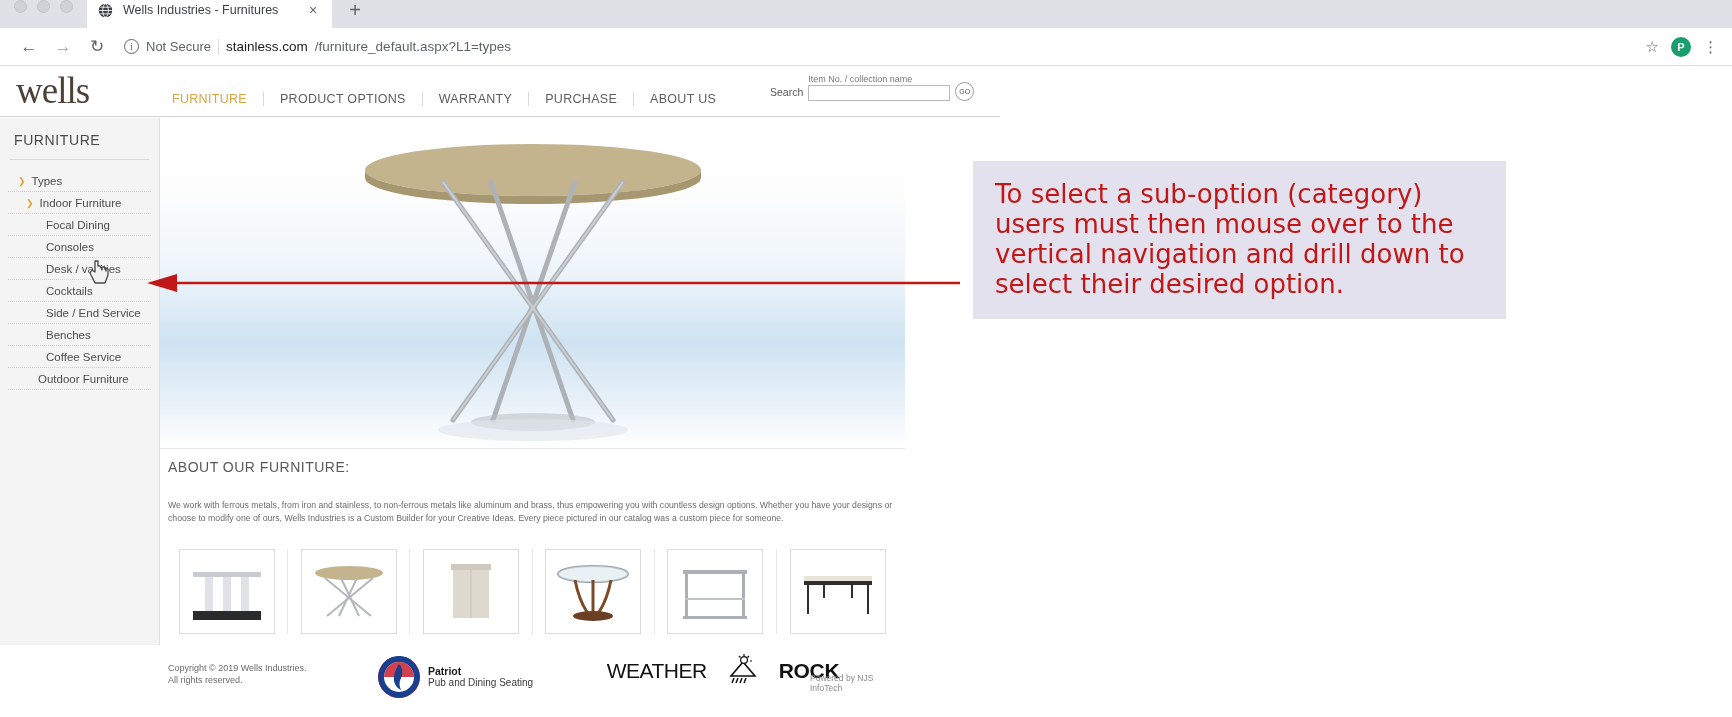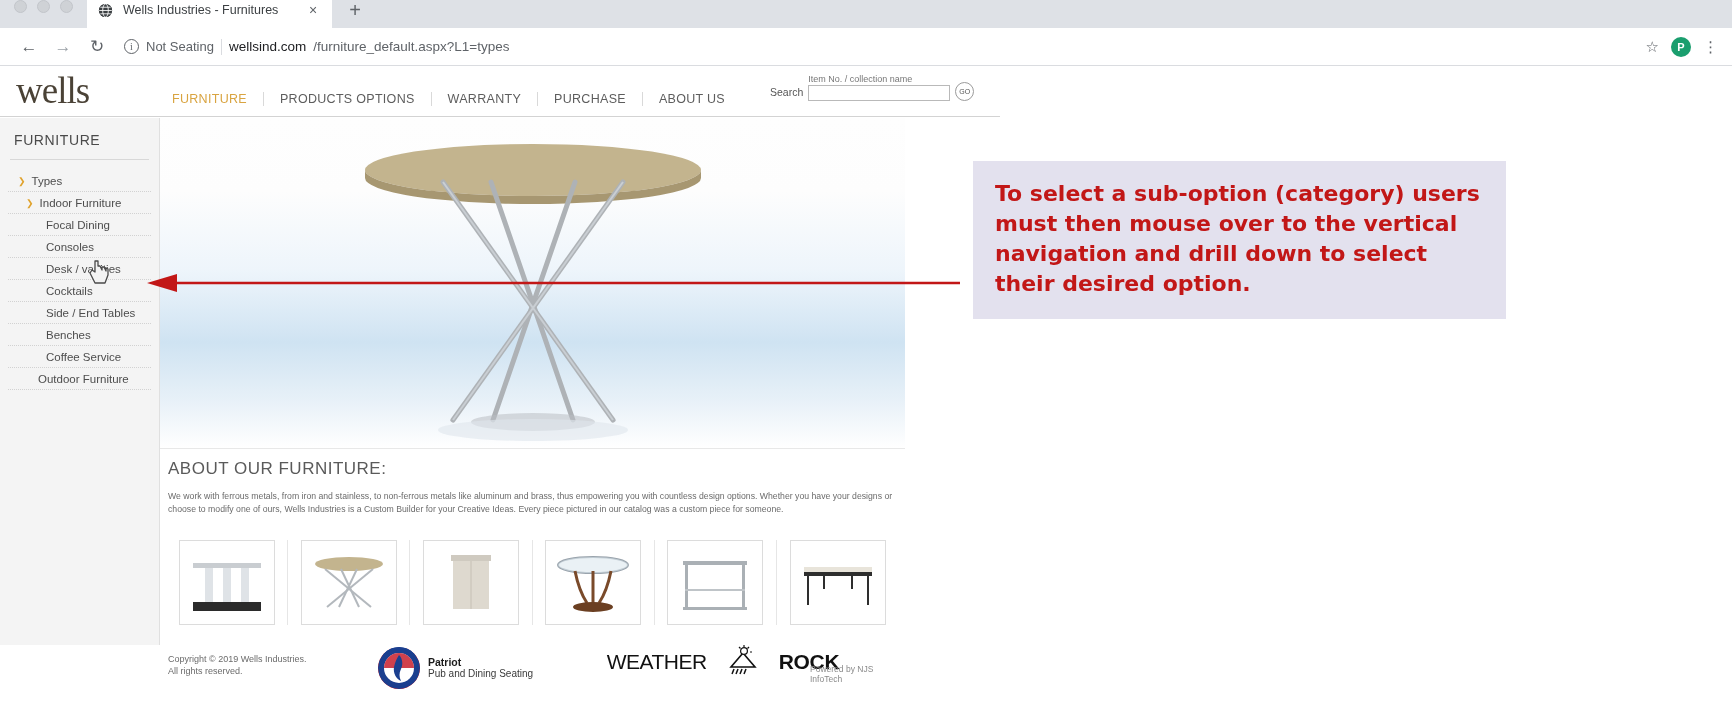--- a/index.html
+++ b/index.html
@@ -148,21 +148,21 @@
 
   
   .content { position: absolute; left: 160px; top: 52px; width: 745px; }
   .hero {
     height: 330px; position: relative; overflow: hidden;
     background: linear-gradient(to bottom, #fefefe 0%, #fdfdfd 22%, #eef5fb 46%, #cfe3f2 68%, #e8f1f8 86%, #ffffff 100%);
   }
   .hero-table { position: absolute; left: 50%; transform: translateX(-50%); top: 12px; }
 
   .about-sec { background: #fff; padding: 10px 8px 12px 8px; border-top: 1px solid #e8e8e8;}
-  .about-title { font-size: 17px; color: #5a5a5a; letter-spacing: 0.5px; margin-bottom: 11px; }
+  .about-title { font-size: 14px; color: #5a5a5a; letter-spacing: 0.5px; margin-bottom: 24px; }
   .about-body { font-size: 8.7px; color: #6b6b6b; line-height: 13px; }
 
   .featured-bar {
     background: #f0f0f0; border-top: 1px solid #dfdfdf;
     border-bottom: 1px solid #dfdfdf; padding: 6px 8px;
     font-size: 11px; color: #5a5a5a; letter-spacing: 0.4px;
   }
   .thumbs { display: flex; padding: 12px 6px; gap: 0px; }
   .thumb-cell {
     width: 127px; display: flex; align-items: center; justify-content: center;
@@ -190,22 +190,22 @@
   .wrock-w { font-size: 21px; color: #111; letter-spacing: -0.5px; font-family: "Liberation Sans", sans-serif; }
   .wrock-r { font-size: 21px; color: #111; font-weight: bold; letter-spacing: -0.3px; }
   .powered { position: absolute; left: 650px; top: 27px; font-size: 8.5px; color: #8a8a8a; }
 
   
   .annot-box {
     position: absolute; left: 973px; top: 95px; width: 533px;
     background: #e3e1ee; padding: 18px 22px 20px 22px;
   }
   .annot-text {
-    font-size: 22px; line-height: 30px; color: #c21717;
-    font-family: "DejaVu Sans", sans-serif; font-weight: 700;
+    font-size: 26px; line-height: 30px; color: #c21717;
+    font-family: "DejaVu Sans", sans-serif; font-weight: 400;
   }
   .annot-arrow { position: absolute; left: 145px; top: 206px; width: 815px; height: 22px; }
 
   
   .cursor { position: absolute; left: 88px; top: 193px; }
 </style>
 </head>
 <body>
 
 <div class="browser-chrome">
@@ -229,43 +229,43 @@
     </div>
     <div class="newtab">+</div>
   </div>
 
   <div class="toolbar">
     <span class="nav-btn">←</span>
     <span class="nav-btn disabled">→</span>
     <span class="nav-btn">↻</span>
     <div class="omnibox">
       <span class="info-icon">i</span>
-      <span class="not-secure">Not Seating</span>
+      <span class="not-secure">Not Secure</span>
       <span class="omni-sep"></span>
-      <span class="url-host">wellsind.com</span>
+      <span class="url-host">stainless.com</span>
       <span class="url-path">/furniture_default.aspx?L1=types</span>
     </div>
     <div class="toolbar-right">
       <span class="star-icon">☆</span>
       <span class="profile-av">P</span>
       <span class="kebab">⋮</span>
     </div>
   </div>
 </div>
 
 <div class="viewport">
 
   <div class="site">
 
     <div class="site-header">
       <div class="logo">wells</div>
 
       <nav class="topnav">
         <a href="#">FURNITURE</a>
-        <a href="#">PRODUCTS OPTIONS</a>
+        <a href="#">PRODUCT OPTIONS</a>
         <a href="#">WARRANTY</a>
         <a href="#">PURCHASE</a>
         <a href="#">ABOUT US</a>
       </nav>
 
       <div class="searchbox">
         <span class="search-lbl">Search</span>
         <div class="search-field-wrap">
           <span class="search-hint">Item No. / collection name</span>
           <input class="search-input" type="text" value="" style="">
@@ -295,21 +295,21 @@
       <div class="sb-item lvl2">
         <span>Consoles</span>
       </div>
       <div class="sb-item lvl2">
         <span>Desk / vanities</span>
       </div>
       <div class="sb-item lvl2">
         <span>Cocktails</span>
       </div>
       <div class="sb-item lvl2">
-        <span>Side / End Tables</span>
+        <span>Side / End Service</span>
       </div>
       <div class="sb-item lvl2">
         <span>Benches</span>
       </div>
       <div class="sb-item lvl2">
         <span>Coffee Service</span>
       </div>
       <div class="sb-item lvl2b">
         <span>Outdoor Furniture</span>
       </div>

